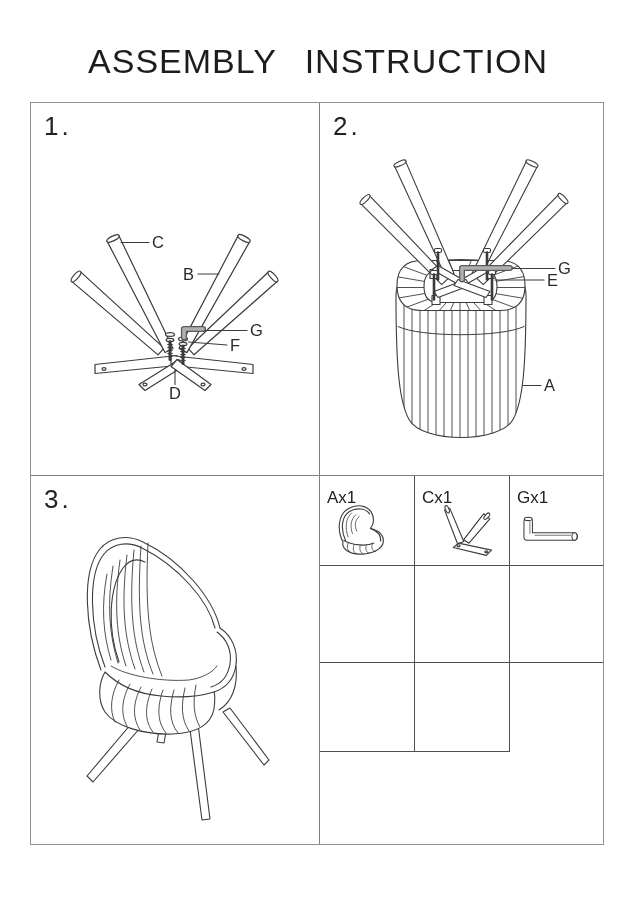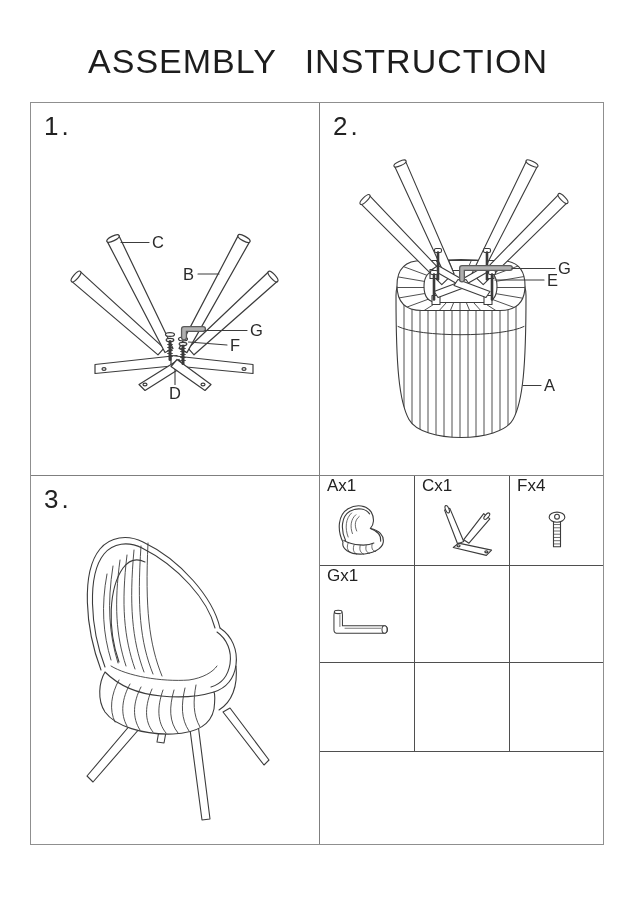--- a/index.html
+++ b/index.html
@@ -12,21 +12,21 @@
   .p2{left:289px;top:0;width:283px;height:372px;border-bottom:1px solid #7f7f7f;}
   .p3{left:0;top:373px;width:288px;height:368px;border-right:1px solid #7f7f7f;}
   .stepnum{position:absolute;left:13px;top:8px;font-size:26px;letter-spacing:3px;color:#222;}
   .diagram{position:absolute;left:0;top:0;width:100%;height:100%;}
   svg text{font-family:"Liberation Sans",sans-serif;font-size:16.5px;fill:#2a2a2a;}
   .ptable{position:absolute;left:289px;top:373px;width:283px;height:368px;display:grid;
           grid-template-columns:95px 95px 1fr;grid-template-rows:90px 97px 89px 1fr;}
   .cell{border-right:1px solid #4f4f4f;border-bottom:1px solid #4f4f4f;position:relative;background:#fff;}
   .cell:nth-child(3n){border-right:none;}
   .cell:nth-child(n+10){border-bottom:none;}
-  .pcode{position:absolute;left:7px;top:0;font-size:17px;color:#222;}
+  .pcode{position:absolute;left:7px;top:12px;font-size:17px;color:#222;}
   .picon{position:absolute;left:0;top:22px;width:100%;height:calc(100% - 24px);
          display:flex;align-items:center;justify-content:center;}
 </style>
 </head>
 <body>
 
 <div class="page">
   <div class="title">ASSEMBLY INSTRUCTION</div>
 
   <div class="frame">
@@ -253,31 +253,20 @@
               <path d="M12,56 L50,48 L56,53 L18,62 Z"></path>
               <ellipse cx="18" cy="58" rx="1.8" ry="1.2"></ellipse>
               <ellipse cx="50" cy="51" rx="1.8" ry="1.2"></ellipse>
             </g>
           </svg>
         </span>
       </div>
 
 
 
-      <div class="cell">
-        <span class="pcode">Fx4</span>
-        <span class="picon">
-          <svg width="24" height="44" viewBox="0 0 26 46" fill="#fff" stroke="#3c3c3c" stroke-width="1.2" stroke-linejoin="round">
-            <rect x="9.2" y="12" width="7.6" height="28"></rect>
-            <path d="M9.2,16 L16.8,16 M9.2,19.5 L16.8,19.5 M9.2,23 L16.8,23 M9.2,26.5 L16.8,26.5 M9.2,30 L16.8,30 M9.2,33.5 L16.8,33.5 M9.2,37 L16.8,37" stroke-width="0.8"></path>
-            <ellipse cx="13" cy="8" rx="8.5" ry="5.5"></ellipse>
-            <circle cx="13" cy="7.5" r="2.6"></circle>
-          </svg>
-        </span>
-      </div>
 
       <div class="cell">
         <span class="pcode">Gx1</span>
         <span class="picon" style="justify-content:flex-start;padding-left:8px;">
           <svg width="68" height="34" viewBox="0 0 80 38" fill="#fff" stroke="#3c3c3c" stroke-width="1.2" stroke-linejoin="round" stroke-linecap="round">
             <path d="M7,8 Q7,3 12,3 Q17,3 17,8 L17,21 L65,21 Q70,21 70,25.5 Q70,30 65,30 L12,30 Q7,30 7,26 Z"></path>
             <ellipse cx="12" cy="4.8" rx="4.6" ry="2"></ellipse>
             <ellipse cx="66.5" cy="25.5" rx="3" ry="4.4"></ellipse>
             <path d="M14,8 L14,22 M20,24 L62,24" stroke-width="0.8"></path>
           </svg>

